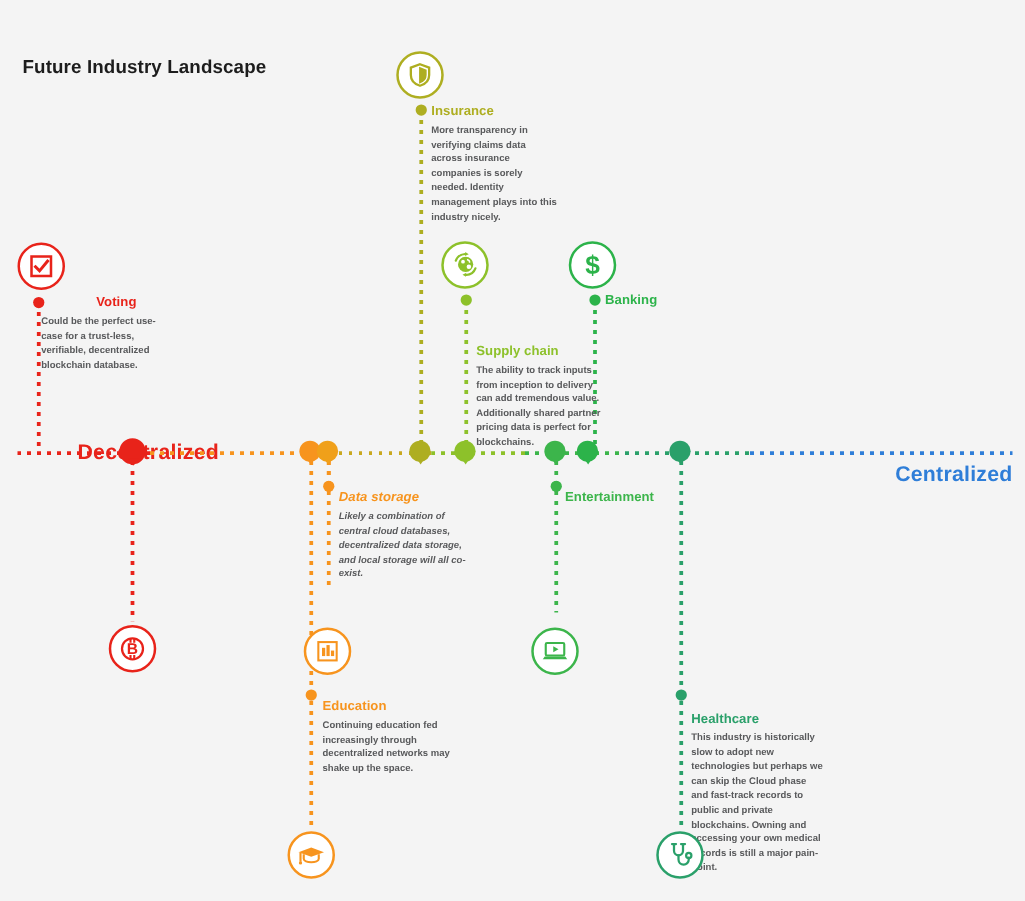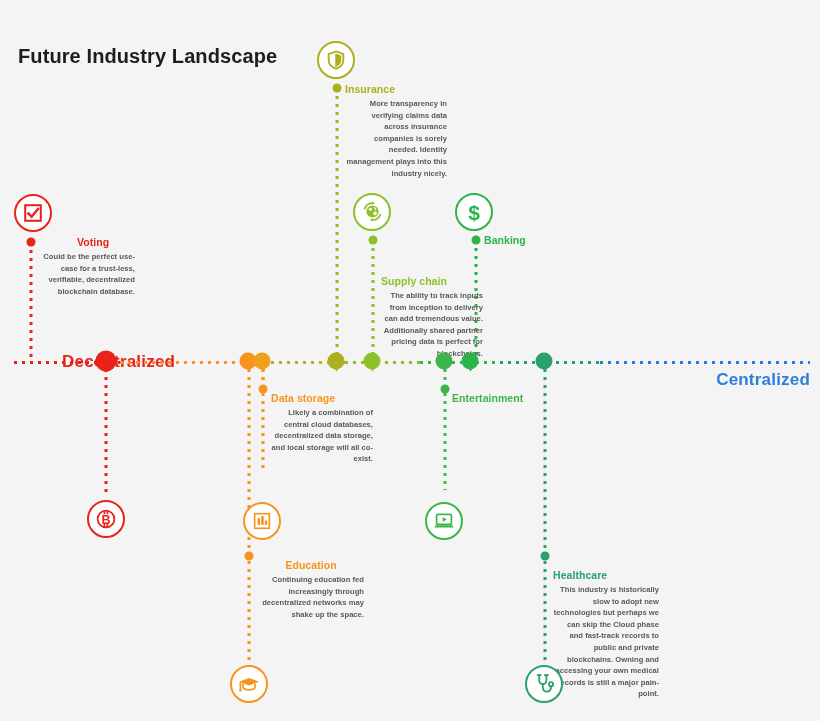--- a/index.html
+++ b/index.html
@@ -7,21 +7,21 @@
     width:820px;height:721px;
     background:#f4f4f4;
     font-family:"Liberation Sans", sans-serif;
     position:relative;overflow:hidden;
   }
   #canvas{position:absolute;left:0;top:0;width:820px;height:721px;}
 
   
   .title{
     position:absolute;left:18px;top:45px;
-    font-size:20px;font-weight:bold;color:#1d1d1d;
+    font-size:15px;font-weight:bold;color:#1d1d1d;
     letter-spacing:.1px;
   }
 
   
   .axis-label{
     position:absolute;font-size:17px;font-weight:bold;letter-spacing:.2px;
   }
   .axis-label.left{left:22px;top:352px;color:#e8231a;margin-left:40px;}
   .axis-label.right{right:10px;top:370px;color:#2f7ed8;margin-left:10px;}
 
@@ -60,21 +60,20 @@
 
   
   .block{position:absolute;width:102px;z-index:4;}
   .block .head{
     font-size:10.5px;font-weight:bold;margin:0 0 2px 0;line-height:13px;
     letter-spacing:.05px;
   }
   .block .body{
     font-size:7.6px;line-height:11.6px;color:#58595b;font-weight:bold;
     letter-spacing:.02px;
-    text-align:right;
   }
 
   
   .badge{
     position:absolute;width:38px;height:38px;border-radius:50%;
     background:#ffffff;border:2px solid currentColor;
     transform:translate(-50%,-50%);
     display:flex;align-items:center;justify-content:center;
     z-index:7;
     box-sizing:border-box;
@@ -139,27 +138,27 @@
       <div class="anchor-dot" style="left: 337px; top: 88px; background: rgb(174, 174, 33);"></div>
       <div class="block" style="left: 381px; top: 234px; margin-top: 41px;">
         <div class="head" style="color: rgb(141, 193, 42);">Supply chain</div>
         <div class="body">The ability to track inputs from inception to delivery can add tremendous value. Additionally shared partner pricing data is perfect for blockchains.</div>
       </div>
       <div class="anchor-dot" style="left: 373px; top: 240px; background: rgb(141, 193, 42);"></div>
       <div class="block" style="left: 484px; top: 234px; width: 106px;">
         <div class="head" style="color: rgb(44, 179, 74);">Banking</div>
       </div>
       <div class="anchor-dot" style="left: 476px; top: 240px; background: rgb(44, 179, 74);"></div>
-      <div class="block" style="left: 271px; top: 392px;">
+      <div class="block" style="left: 271px; top: 392px; font-style: italic;">
         <div class="head" style="color: rgb(247, 148, 30);">Data storage</div>
         <div class="body">Likely a combination of central cloud databases, decentralized data storage, and local storage will all co-exist.</div>
       </div>
       <div class="anchor-dot" style="left: 263px; top: 389px; background: rgb(247, 148, 30);"></div>
       <div class="block" style="left: 258px; top: 559px; width: 106px;">
-        <div class="head" style="color: rgb(247, 148, 30); text-align: center;">Education</div>
+        <div class="head" style="color: rgb(247, 148, 30);">Education</div>
         <div class="body">Continuing education fed increasingly through decentralized networks may shake up the space.</div>
       </div>
       <div class="anchor-dot" style="left: 249px; top: 556px; background: rgb(247, 148, 30);"></div>
       <div class="block" style="left: 452px; top: 392px;">
         <div class="head" style="color: rgb(60, 181, 75);">Entertainment</div>
       </div>
       <div class="anchor-dot" style="left: 445px; top: 389px; background: rgb(60, 181, 75);"></div>
       <div class="block" style="left: 553px; top: 545px; width: 106px; margin-top: 24px;">
         <div class="head" style="color: rgb(42, 160, 106);">Healthcare</div>
         <div class="body">This industry is historically slow to adopt new technologies but perhaps we can skip the Cloud phase and fast-track records to public and private blockchains. Owning  and accessing your own medical records is still a  major pain-point.</div>

